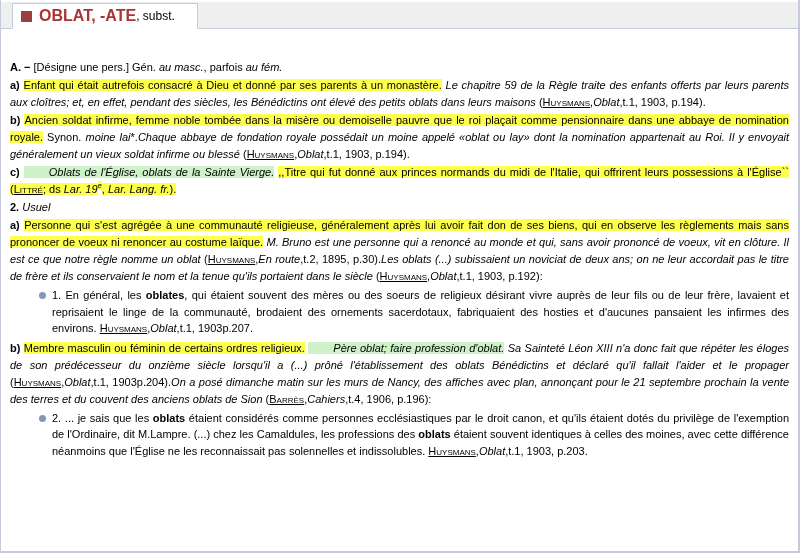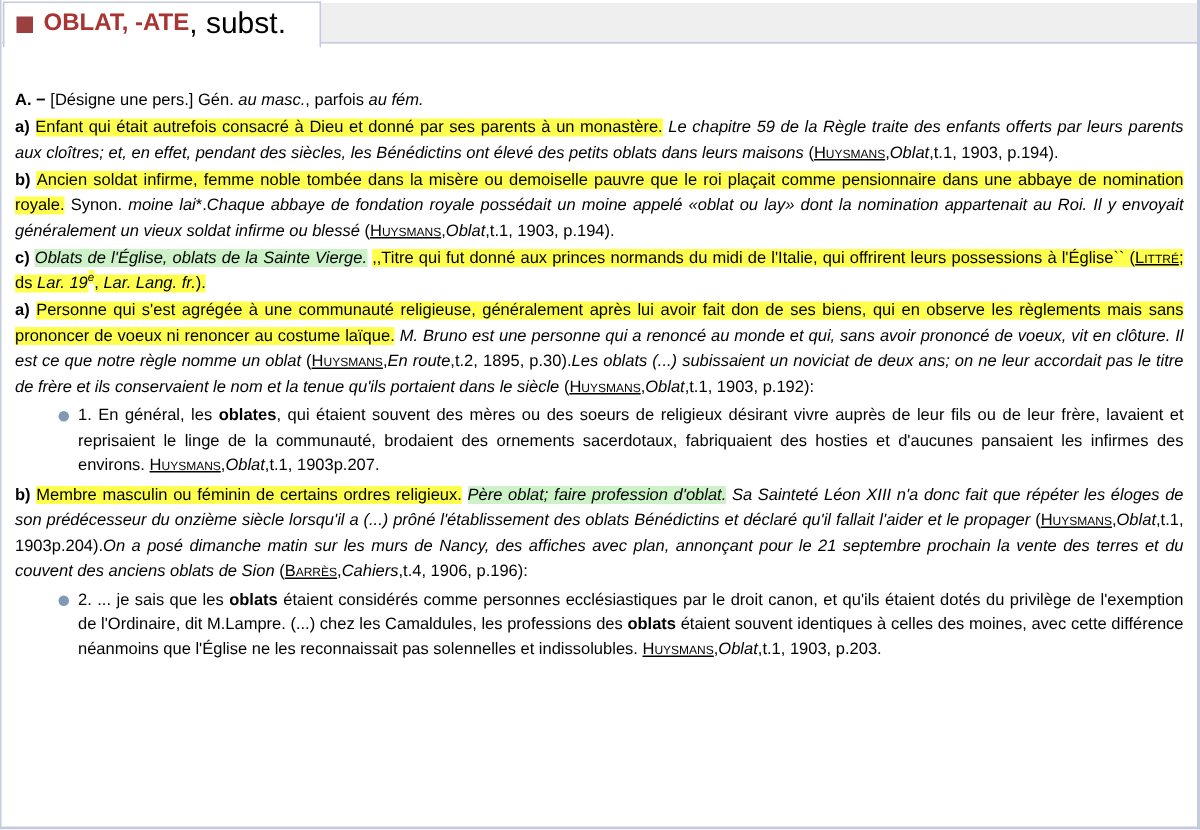--- a/index.html
+++ b/index.html
@@ -21,43 +21,43 @@
     border-left:1px solid var(--border-col);
     border-right:2px solid var(--border-col);
     border-bottom:2px solid var(--border-col);
     background:#fff;
   }
   .tabbar{
     background:var(--tabbar-bg);
     border-bottom:1px solid var(--border-col);
     height:27px;
     margin-top:2px;
-    display:flex;align-items:center;
-    padding-left:1px;
+    display:flex;align-items:flex-start;
+    padding-left:11px;
   }
   .tab{
     position:relative;top:1px;
     background:#fff;
     border:1px solid var(--border-col);
     border-bottom:1px solid #fff;
     padding:3px 22px 3px 8px;
     display:flex;align-items:center;
     cursor:pointer;
     white-space:nowrap;
   }
   .marker{
     display:inline-block;width:11px;height:11px;
     background:var(--marker-red);
     margin-right:7px;flex:0 0 auto;
   }
   .tab-title{
     font-weight:bold;font-size:16px;color:var(--headword-red);
   }
   .tab-suffix{
-    font-size:20px;color:#000;
+    font-size:12px;color:#000;
   }
   .content{
     padding:6px 9px 4px 9px;
     font-size:11px;
     margin-top:24px;
   }
   .para{
     text-align:justify;
     line-height:17px;
     margin:0 0 1px 0;
@@ -71,36 +71,37 @@
   .bullet{
     position:absolute;left:-13px;top:5px;
     width:7px;height:7px;border-radius:50%;
     background:var(--bullet-blue);
   }
   .seg-b{font-weight:bold;}
   .seg-i{font-style:italic;}
   .seg-sc{font-variant:small-caps;text-decoration:underline;}
   .seg-sup{vertical-align:super;font-size:0.7em;line-height:0;}
   .seg-y{background:var(--hl-yellow);}
-  .seg-g{background:var(--hl-green);}
+  .seg-g{background:var(--hl-green);padding-left:25px;}
 </style>
 </head>
 <body>
 
 <div class="page">
   <div class="tabbar">
     <div class="tab">
       <span class="marker"></span>
       <span class="tab-title">OBLAT, -ATE</span>
         <span class="tab-suffix">, subst.</span>
     </div>
   </div>
   <div class="content">
       <div class="para"><span class="seg-b">A. − </span><span>[Désigne une pers.] Gén. </span><span class="seg-i">au masc.</span><span>, parfois </span><span class="seg-i">au fém.</span></div>
       <div class="para"><span class="seg-b">a) </span><span class="seg-y">Enfant qui était autrefois consacré à Dieu et donné par ses parents à un monastère.</span><span> </span><span class="seg-i">Le chapitre 59 de la Règle traite des enfants offerts par leurs parents aux cloîtres; et, en effet, pendant des siècles, les Bénédictins ont élevé des petits oblats dans leurs maisons </span><span>(</span><span class="seg-sc">Huysmans</span><span>,</span><span class="seg-i">Oblat</span><span>,t.1, 1903, p.194).</span></div>
       <div class="para"><span class="seg-b">b) </span><span class="seg-y">Ancien soldat infirme, femme noble tombée dans la misère ou demoiselle pauvre que le roi plaçait comme pensionnaire dans une abbaye de nomination royale.</span><span> Synon. </span><span class="seg-i">moine lai</span><span>*.</span><span class="seg-i">Chaque abbaye de fondation royale possédait un moine appelé «oblat ou lay» dont la nomination appartenait au Roi. Il y envoyait généralement un vieux soldat infirme ou blessé </span><span>(</span><span class="seg-sc">Huysmans</span><span>,</span><span class="seg-i">Oblat</span><span>,t.1, 1903, p.194).</span></div>
       <div class="para"><span class="seg-b">c) </span><span class="seg-i seg-g">Oblats de l'Église, oblats de la Sainte Vierge.</span><span> </span><span class="seg-y">,,Titre qui fut donné aux princes normands du midi de l'Italie, qui offrirent leurs possessions à l'Église`` (</span><span class="seg-y seg-sc">Littré</span><span class="seg-y">; ds </span><span class="seg-y seg-i">Lar. 19</span><span class="seg-y seg-i seg-sup">e</span><span class="seg-y">, </span><span class="seg-y seg-i">Lar. Lang. fr.</span><span class="seg-y">).</span></div>
+      <div class="para"><span class="seg-b">2. </span><span class="seg-i">Usuel</span></div>
       <div class="para"><span class="seg-b">a) </span><span class="seg-y">Personne qui s'est agrégée à une communauté religieuse, généralement après lui avoir fait don de ses biens, qui en observe les règlements mais sans prononcer de voeux ni renoncer au costume laïque.</span><span> </span><span class="seg-i">M. Bruno est une personne qui a renoncé au monde et qui, sans avoir prononcé de voeux, vit en clôture. Il est ce que notre règle nomme un oblat </span><span>(</span><span class="seg-sc">Huysmans</span><span>,</span><span class="seg-i">En route</span><span>,t.2, 1895, p.30).</span><span class="seg-i">Les oblats (...) subissaient un noviciat de deux ans; on ne leur accordait pas le titre de frère et ils conservaient le nom et la tenue qu'ils portaient dans le siècle </span><span>(</span><span class="seg-sc">Huysmans</span><span>,</span><span class="seg-i">Oblat</span><span>,t.1, 1903, p.192):</span></div>
       <div class="quote"><span class="bullet"></span><span>1. En général, les </span><span class="seg-b">oblates</span><span>, qui étaient souvent des mères ou des soeurs de religieux désirant vivre auprès de leur fils ou de leur frère, lavaient et reprisaient le linge de la communauté, brodaient des ornements sacerdotaux, fabriquaient des hosties et d'aucunes pansaient les infirmes des environs. </span><span class="seg-sc">Huysmans</span><span>,</span><span class="seg-i">Oblat</span><span>,t.1, 1903p.207.</span></div>
       <div class="para"><span class="seg-b">b) </span><span class="seg-y">Membre masculin ou féminin de certains ordres religieux.</span><span> </span><span class="seg-i seg-g">Père oblat; faire profession d'oblat.</span><span> </span><span class="seg-i">Sa Sainteté Léon XIII n'a donc fait que répéter les éloges de son prédécesseur du onzième siècle lorsqu'il a (...) prôné l'établissement des oblats Bénédictins et déclaré qu'il fallait l'aider et le propager </span><span>(</span><span class="seg-sc">Huysmans</span><span>,</span><span class="seg-i">Oblat</span><span>,t.1, 1903p.204).</span><span class="seg-i">On a posé dimanche matin sur les murs de Nancy, des affiches avec plan, annonçant pour le 21 septembre prochain la vente des terres et du couvent des anciens oblats de Sion </span><span>(</span><span class="seg-sc">Barrès</span><span>,</span><span class="seg-i">Cahiers</span><span>,t.4, 1906, p.196):</span></div>
       <div class="quote"><span class="bullet"></span><span>2. ... je sais que les </span><span class="seg-b">oblats</span><span> étaient considérés comme personnes ecclésiastiques par le droit canon, et qu'ils étaient dotés du privilège de l'exemption de l'Ordinaire, dit M.Lampre. (...) chez les Camaldules, les professions des </span><span class="seg-b">oblats</span><span> étaient souvent identiques à celles des moines, avec cette différence néanmoins que l'Église ne les reconnaissait pas solennelles et indissolubles. </span><span class="seg-sc">Huysmans</span><span>,</span><span class="seg-i">Oblat</span><span>,t.1, 1903, p.203.</span></div>
     </div>
 </div>
 
 </body></html>

